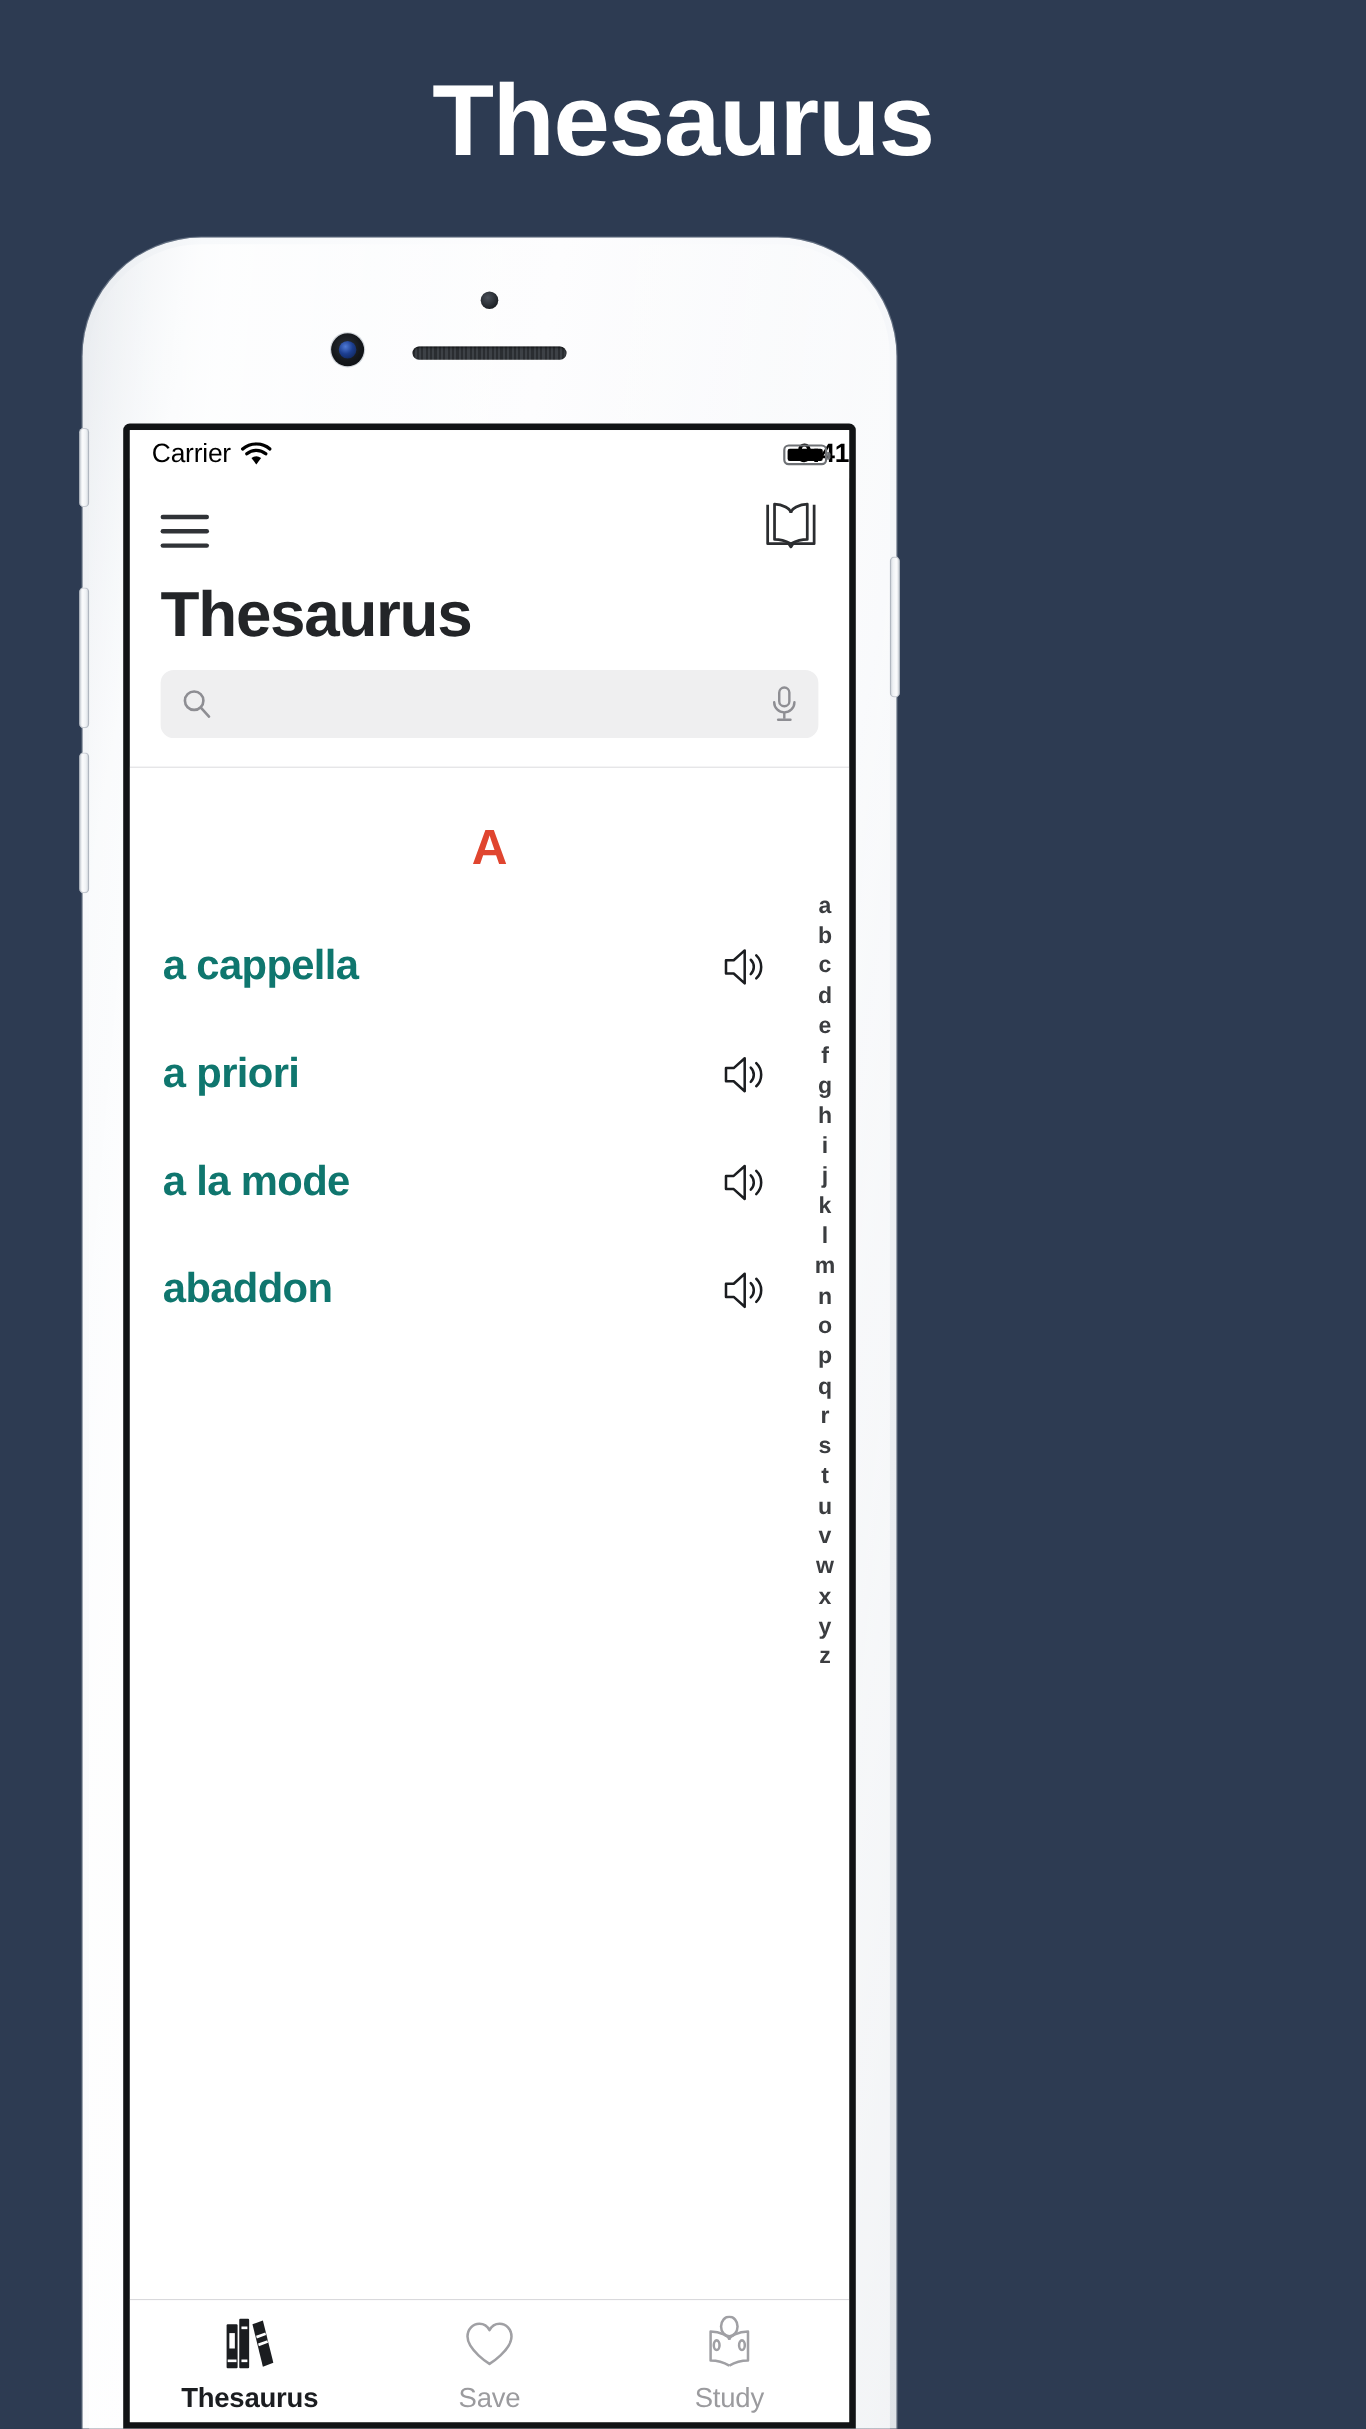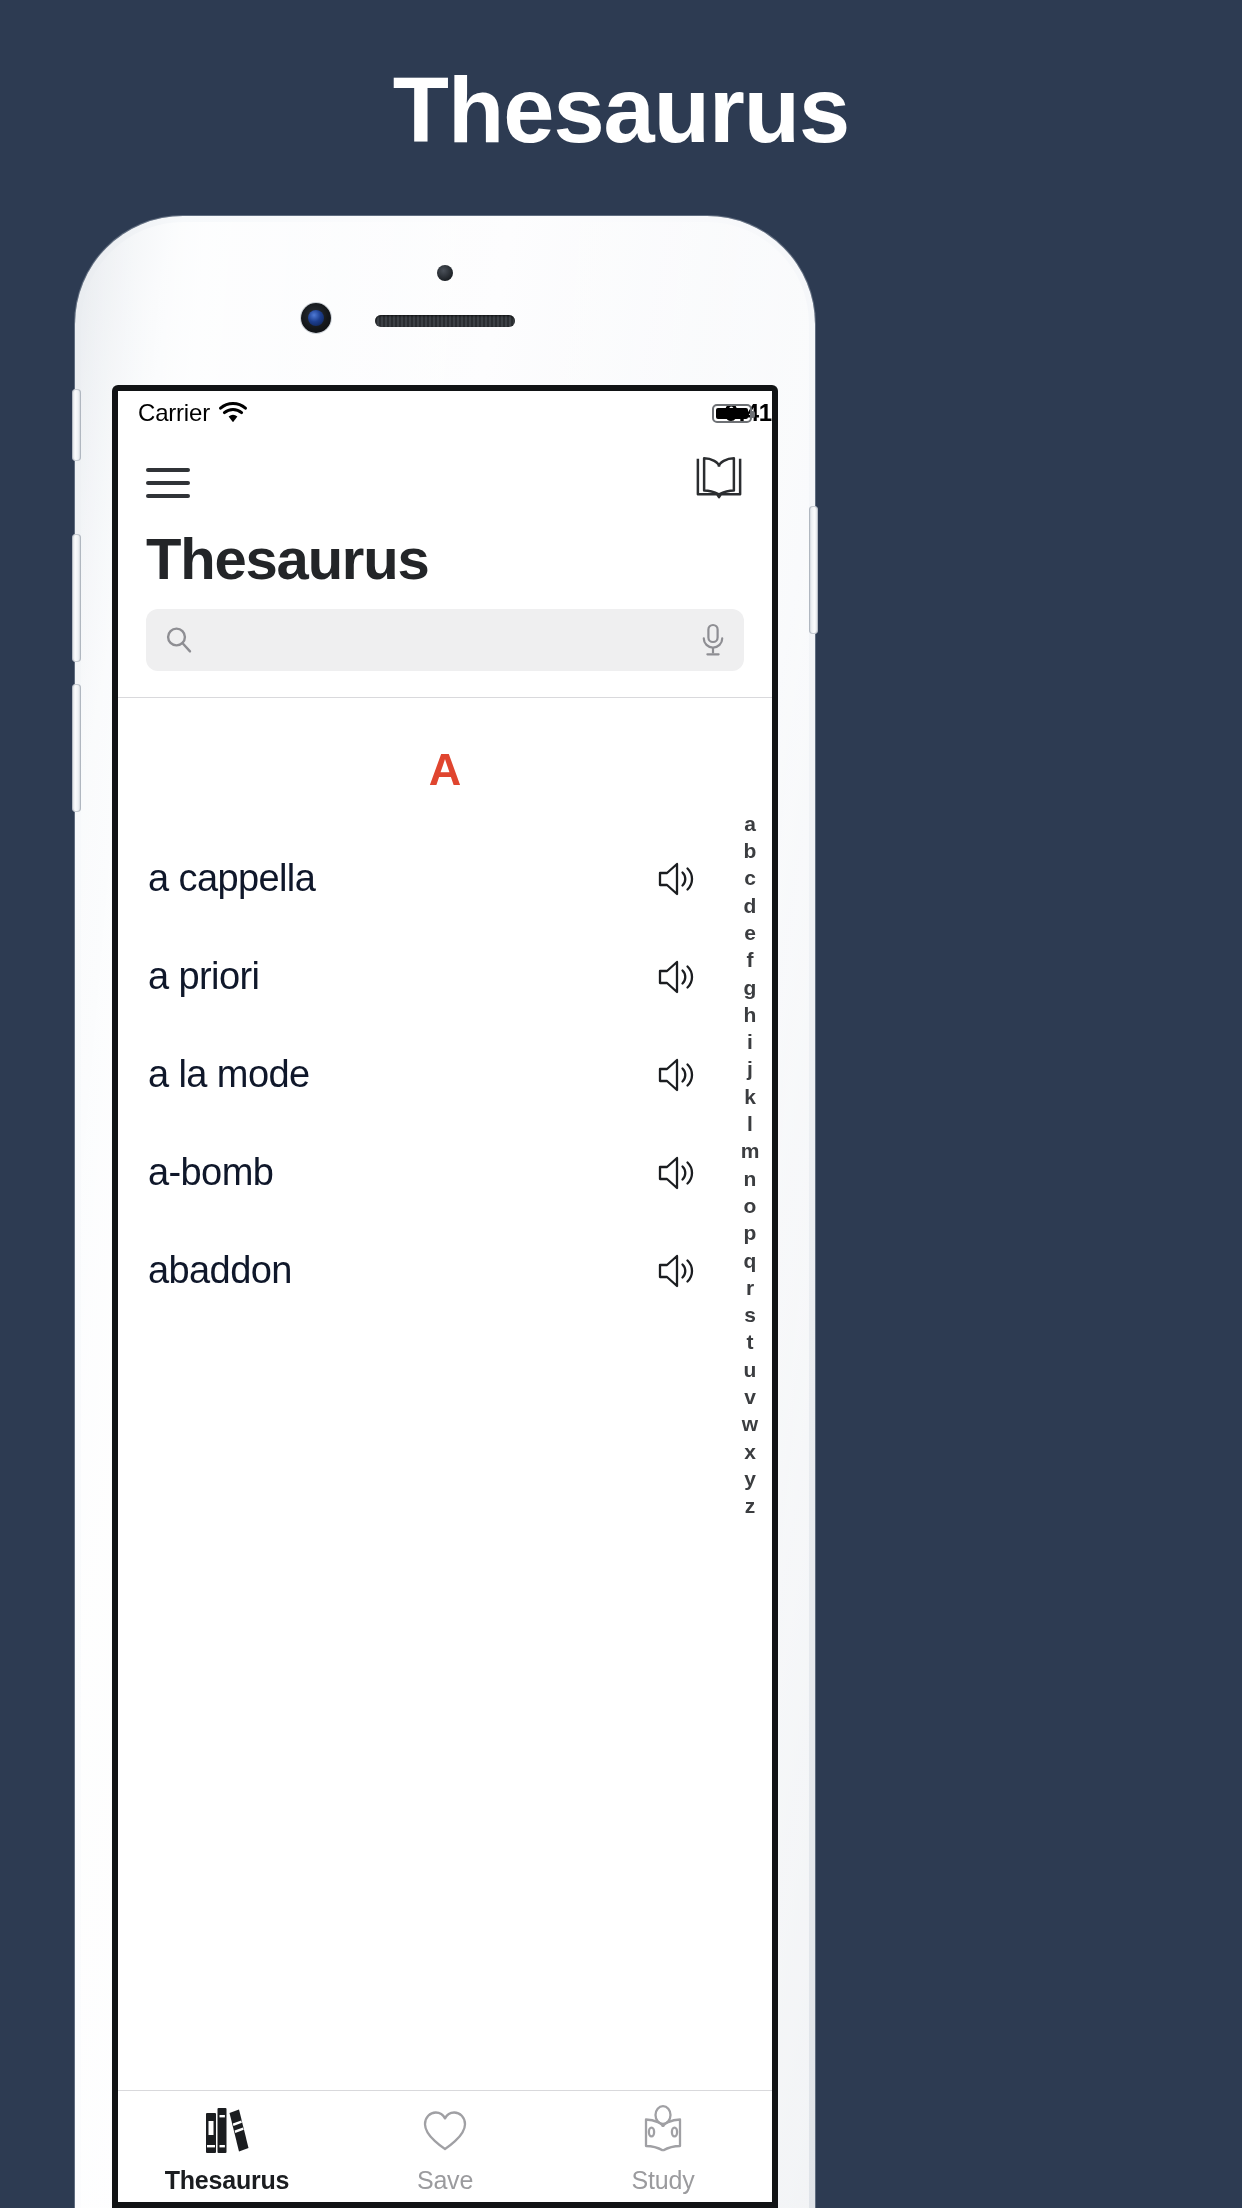--- a/index.html
+++ b/index.html
@@ -197,22 +197,22 @@
     letter-spacing: 0;
   }
   .word-row {
     height: 98px;
     display: flex;
     align-items: center;
     padding: 0 0 0 30px;
   }
   .word-label {
     font-size: 38px;
-    font-weight: normal;
-    color: #0f172a;
+    font-weight: bold;
+    color: #0f766e;
     letter-spacing: -0.6px;
   }
   .speaker-btn {
     margin-left: auto;
     margin-right: 72px;
     width: 44px; height: 40px;
     display:flex; align-items:center; justify-content:center;
     cursor: pointer;
   }
 
@@ -350,30 +350,20 @@
               <span class="word-label">a la mode</span>
               <span class="speaker-btn">
 <svg width="44" height="40" viewBox="0 0 44 40">
   <path d="M4 14 L4 26 L11 26 L21 35 L21 5 L11 14 Z" fill="none" stroke="#1b1d20" stroke-width="2.3" stroke-linejoin="round"></path>
   <path d="M26.5 13.5 A9 9 0 0 1 26.5 26.5" fill="none" stroke="#1b1d20" stroke-width="2.3" stroke-linecap="round"></path>
   <path d="M31.5 9.5 A14.5 14.5 0 0 1 31.5 30.5" fill="none" stroke="#1b1d20" stroke-width="2.3" stroke-linecap="round"></path>
 </svg>
               </span>
             </div>
             <div class="word-row">
-              <span class="word-label">a-bomb</span>
-              <span class="speaker-btn">
-<svg width="44" height="40" viewBox="0 0 44 40">
-  <path d="M4 14 L4 26 L11 26 L21 35 L21 5 L11 14 Z" fill="none" stroke="#1b1d20" stroke-width="2.3" stroke-linejoin="round"></path>
-  <path d="M26.5 13.5 A9 9 0 0 1 26.5 26.5" fill="none" stroke="#1b1d20" stroke-width="2.3" stroke-linecap="round"></path>
-  <path d="M31.5 9.5 A14.5 14.5 0 0 1 31.5 30.5" fill="none" stroke="#1b1d20" stroke-width="2.3" stroke-linecap="round"></path>
-</svg>
-              </span>
-            </div>
-            <div class="word-row">
               <span class="word-label">abaddon</span>
               <span class="speaker-btn">
 <svg width="44" height="40" viewBox="0 0 44 40">
   <path d="M4 14 L4 26 L11 26 L21 35 L21 5 L11 14 Z" fill="none" stroke="#1b1d20" stroke-width="2.3" stroke-linejoin="round"></path>
   <path d="M26.5 13.5 A9 9 0 0 1 26.5 26.5" fill="none" stroke="#1b1d20" stroke-width="2.3" stroke-linecap="round"></path>
   <path d="M31.5 9.5 A14.5 14.5 0 0 1 31.5 30.5" fill="none" stroke="#1b1d20" stroke-width="2.3" stroke-linecap="round"></path>
 </svg>
               </span>
             </div>
           </div>

